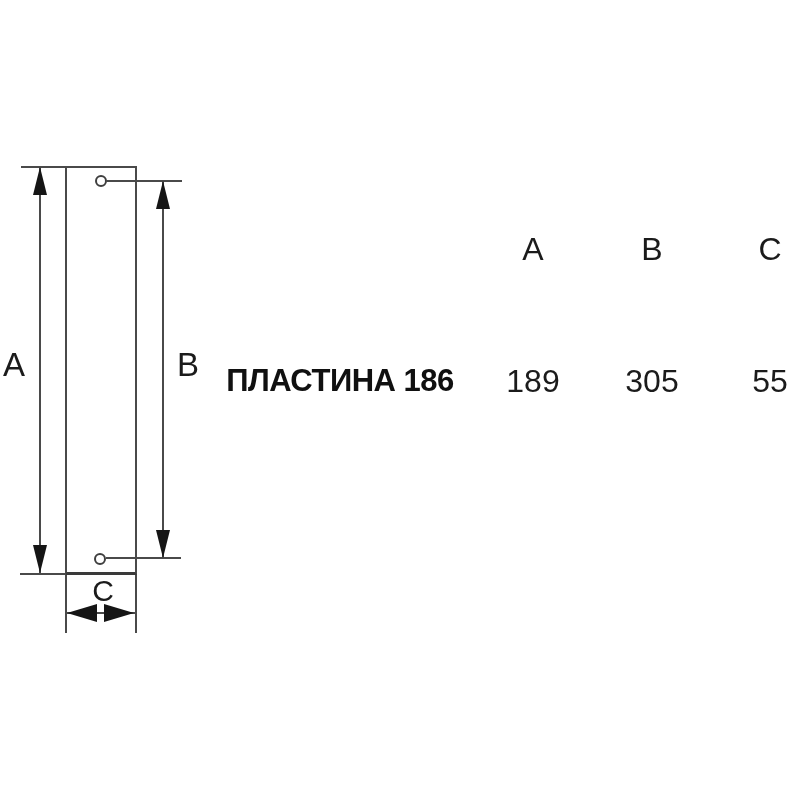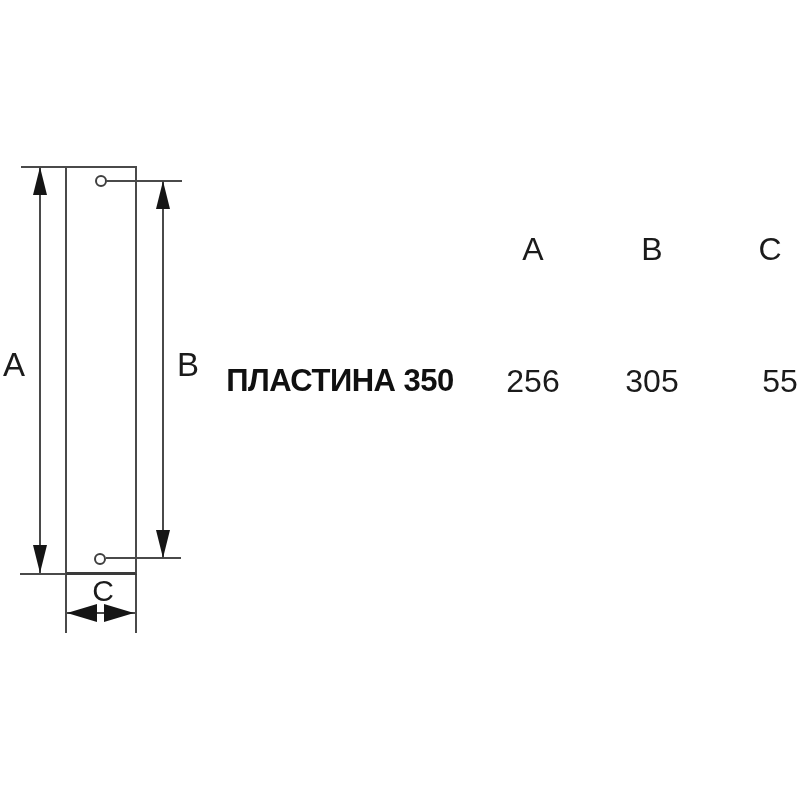--- a/index.html
+++ b/index.html
@@ -106,25 +106,25 @@
     <div class="dim-label" style="left:188px; top:348px;">B</div>
 
     <div class="ln" style="left:65px; top:575px; width:2px; height:58px;"></div>
     <div class="ln" style="left:135px; top:575px; width:2px; height:58px;"></div>
     <div class="ln" style="left:66px; top:612px; width:70px; height:2px;"></div>
     <div class="arrow left" style="left:67px; top:604px;"></div>
     <div class="arrow right" style="left:104px; top:604px;"></div>
     <div class="dim-label small" style="left:103px; top:576px;">C</div>
   </div>
 
-  <div class="product-title">ПЛАСТИНА 350</div>
+  <div class="product-title">ПЛАСТИНА 186</div>
 
   <div>
     <div class="spec-cell" style="left:533px; top:233px;">A</div>
     <div class="spec-cell" style="left:652px; top:233px;">B</div>
     <div class="spec-cell" style="left:770px; top:233px;">C</div>
 
-    <div class="spec-cell" style="left:533px; top:365px;">256</div>
+    <div class="spec-cell" style="left:533px; top:365px;">189</div>
     <div class="spec-cell" style="left:652px; top:365px;">305</div>
-    <div class="spec-cell" style="left:770px; top:365px;margin-left:10px;">55</div>
+    <div class="spec-cell" style="left:770px; top:365px;">55</div>
   </div>
 
 </div>
 
 </body></html>

